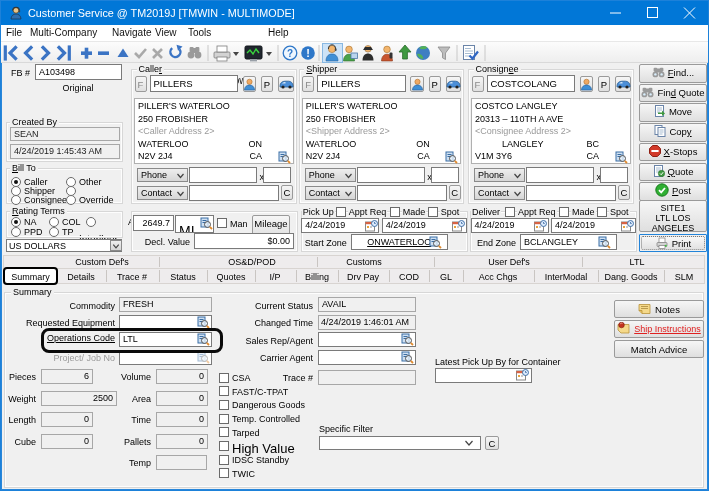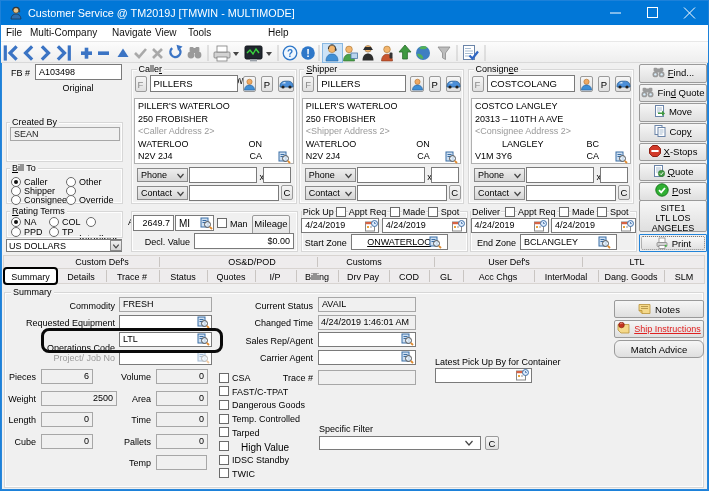--- a/index.html
+++ b/index.html
@@ -123,20 +123,21 @@
           <path d="M468.5 13.5 L471.5 16.5 L477 9.5" fill="none" stroke="#2f66c4" stroke-width="2.2"></path>
         </g>
 <line x1="484" y1="3" x2="484" y2="19" stroke="#c8c8c8"></line>
 </svg></div>
 <div class="lb" style="top:67px;font-size:9px;color:#000;right:678px;text-align:right;">FB #</div>
 <div class="tbx" style="left:34px;top:63px;width:87px;height:16px;background:#fff;border:1px solid #7a7a7a;text-align:left;padding:0 3px;line-height:14px;font-size:9px;color:#000;">A103498</div>
 <div class="lb" style="top:82px;font-size:9px;color:#000;left:77px;transform:translateX(-50%);white-space:nowrap;">Original</div>
 <div class="grp" style="left:5px;top:121px;width:117px;height:40px;"></div>
 <div class="lb" style="left:9px;top:116px;font-size:9px;background:#f0f0f0;padding:0 2px;">Created By</div>
 <div class="tbx" style="left:9px;top:126px;width:110px;height:14px;background:#f0f0f0;border:1px solid #a7a7a7;text-align:left;padding:0 3px;line-height:12px;font-size:9px;color:#222;">SEAN</div>
+<div class="tbx" style="left:9px;top:143px;width:110px;height:15px;background:#f0f0f0;border:1px solid #a7a7a7;text-align:left;padding:0 3px;line-height:13px;font-size:9px;color:#222;">4/24/2019 1:45:43 AM</div>
 <div class="grp" style="left:5px;top:167px;width:117px;height:36px;"></div>
 <div class="lb" style="left:9px;top:162px;font-size:9px;background:#f0f0f0;padding:0 2px;"><u>B</u>ill To</div>
 <div class="radio" style="left:10px;top:176px;">
       <div class="rdot"></div>
     </div>
 <div class="lb" style="top:176px;font-size:9px;color:#000;left:23px;">Caller</div>
 <div class="radio" style="left:65px;top:176px;"></div>
 <div class="lb" style="top:176px;font-size:9px;color:#000;left:78px;">Other</div>
 <div class="radio" style="left:10px;top:185px;"></div>
 <div class="lb" style="top:185px;font-size:9px;color:#000;left:23px;">Shipper</div>
@@ -288,21 +289,21 @@
 <div class="tbx" style="left:525px;top:166px;width:68px;height:16px;background:#fff;border:1px solid #7a7a7a;text-align:left;padding:0 3px;line-height:14px;font-size:9px;color:#000;"></div>
 <div class="lb" style="top:171px;font-size:9px;color:#000;left:595.5px;">x</div>
 <div class="tbx" style="left:599px;top:166px;width:28px;height:16px;background:#fff;border:1px solid #7a7a7a;text-align:left;padding:0 3px;line-height:14px;font-size:9px;color:#000;"></div>
 <div class="ddl" style="left:473px;top:185px;width:51px;height:14px;line-height:12px;padding:0 3px;">Contact<svg style="position:absolute;right:2px;top:3px;" width="9" height="8" viewBox="0 0 9 8">
         <path d="M1.5 2 L4.5 5.5 L7.5 2" fill="none" stroke="#444" stroke-width="1.2"></path>
       </svg></div>
 <div class="tbx" style="left:525px;top:184px;width:90px;height:16px;background:#fff;border:1px solid #7a7a7a;text-align:left;padding:0 3px;line-height:14px;font-size:9px;color:#000;"></div>
 <div class="btn" style="left:617px;top:184px;width:12px;height:15px;line-height:14px;">C</div>
 <div class="grp" style="left:130px;top:210px;width:167px;height:41px;"></div>
 <div class="tbx" style="left:132px;top:214px;width:41px;height:16px;background:#fff;border:1px solid #7a7a7a;text-align:right;padding:0 3px;line-height:14px;font-size:9px;color:#000;">2649.7</div>
-<div class="tbx" style="left:174px;top:214px;width:39px;height:16px;background:#fff;border:1px solid #7a7a7a;text-align:left;padding:1px 3px;line-height:14px;font-size:10px;color:#000;">MI</div>
+<div class="tbx" style="left:174px;top:214px;width:39px;height:16px;background:#fff;border:1px solid #7a7a7a;text-align:left;padding:8px 3px;line-height:14px;font-size:14px;color:#000;">MI</div>
 <svg class="ico" style="left:199px;top:216px;" width="13" height="13" viewBox="0 0 13 13">
 <rect x="1" y="1" width="7" height="9" fill="#cfe0f2" stroke="#3a6ea5" stroke-width="1"></rect>
 <rect x="2.5" y="3" width="4" height="1" fill="#3a6ea5"></rect>
       <rect x="2.5" y="5" width="4" height="1" fill="#3a6ea5"></rect>
 <circle cx="7.5" cy="7.5" r="3" fill="#e8f2fb" fill-opacity="0.7" stroke="#555" stroke-width="1"></circle>
 <line x1="9.8" y1="9.8" x2="12" y2="12" stroke="#e08a2e" stroke-width="1.8"></line>
     </svg>
 <div class="chk" style="left:216px;top:217px;"></div>
 <div class="lb" style="top:218px;font-size:9px;color:#000;left:229px;">Man</div>
 <div class="btn" style="left:251px;top:214px;width:38px;height:24px;line-height:15px;">Mileage</div>
@@ -483,21 +484,21 @@
 <div class="tbx" style="left:118px;top:296px;width:93px;height:15px;background:#f0f0f0;border:1px solid #a7a7a7;text-align:left;padding:0 3px;line-height:13px;font-size:9px;color:#000;">FRESH</div>
 <div class="lb" style="top:317.0px;font-size:9px;color:#000;right:593px;text-align:right;">Requested Equipment</div>
 <div class="tbx" style="left:118px;top:313.5px;width:93px;height:15px;background:#fff;border:1px solid #7a7a7a;text-align:left;padding:0 3px;line-height:13px;font-size:9px;color:#000;"></div>
 <svg class="ico" style="left:196px;top:314.5px;" width="13" height="13" viewBox="0 0 13 13">
 <rect x="1" y="1" width="7" height="9" fill="#cfe0f2" stroke="#3a6ea5" stroke-width="1"></rect>
 <rect x="2.5" y="3" width="4" height="1" fill="#3a6ea5"></rect>
       <rect x="2.5" y="5" width="4" height="1" fill="#3a6ea5"></rect>
 <circle cx="7.5" cy="7.5" r="3" fill="#e8f2fb" fill-opacity="0.7" stroke="#555" stroke-width="1"></circle>
 <line x1="9.8" y1="9.8" x2="12" y2="12" stroke="#e08a2e" stroke-width="1.8"></line>
     </svg>
-<div class="lb" style="top:342px;font-size:9px;color:#000;right:593px;text-align:right;">Operations Code</div>
+<div class="lb" style="top:332px;font-size:9px;color:#000;right:593px;text-align:right;text-decoration:underline;">Operations Code</div>
 <div class="tbx" style="left:118px;top:331px;width:93px;height:15px;background:#fff;border:1px solid #7a7a7a;text-align:left;padding:0 3px;line-height:13px;font-size:9px;color:#000;">LTL</div>
 <svg class="ico" style="left:196px;top:332px;" width="13" height="13" viewBox="0 0 13 13">
 <rect x="1" y="1" width="7" height="9" fill="#cfe0f2" stroke="#3a6ea5" stroke-width="1"></rect>
 <rect x="2.5" y="3" width="4" height="1" fill="#3a6ea5"></rect>
       <rect x="2.5" y="5" width="4" height="1" fill="#3a6ea5"></rect>
 <circle cx="7.5" cy="7.5" r="3" fill="#e8f2fb" fill-opacity="0.7" stroke="#555" stroke-width="1"></circle>
 <line x1="9.8" y1="9.8" x2="12" y2="12" stroke="#e08a2e" stroke-width="1.8"></line>
     </svg>
 <div class="lb" style="top:352.0px;font-size:9px;color:#9a9a9a;right:593px;text-align:right;">Project/ Job No</div>
 <div class="tbx" style="left:118px;top:348.5px;width:93px;height:15px;background:#fff;border:1px solid #7a7a7a;text-align:left;padding:0 3px;line-height:13px;font-size:9px;color:#000;"></div>
@@ -536,21 +537,21 @@
 <div class="btn" style="left:613px;top:318.5px;width:90px;height:18px;line-height:17px;color:#e02020;font-size:9px;"><svg style="vertical-align:-2px;margin-right:4px;" width="13" height="12" viewBox="0 0 13 12">
         <path d="M1 2.5 L12 2.5 L12 11 L4 11 L1 8 Z" fill="#f5d98a" stroke="#b8923a" stroke-width="0.8"></path>
         <circle cx="4.5" cy="3" r="2.8" fill="#c3321e" stroke="#7d1a0d" stroke-width="0.6"></circle>
         <path d="M3 2 A2 2 0 0 1 5.5 1.5" stroke="#f0a090" stroke-width="0.8" fill="none"></path>
       </svg><u>Ship Instructions</u></div>
 <div class="btn" style="left:613px;top:299px;width:90px;height:18px;line-height:17px;"><svg style="vertical-align:-2px;margin-right:4px;" width="13" height="12" viewBox="0 0 13 12">
         <path d="M1 1.5 L12 1.5 L12 10.5 L4 10.5 L1 7.5 Z" fill="#f5d98a" stroke="#b8923a" stroke-width="0.8"></path>
         <path d="M1 7.5 L4 7.5 L4 10.5" fill="#e8c060" stroke="#b8923a" stroke-width="0.8"></path>
         <path d="M3 3.5 L10 3.5 M3 5.5 L10 5.5" stroke="#a98a40" stroke-width="0.8"></path>
       </svg>Notes</div>
-<div class="btn" style="left:613px;top:339px;width:90px;height:18px;line-height:17px;border-radius:6px;">Match Advice</div>
+<div class="btn" style="left:613px;top:339px;width:90px;height:18px;line-height:17px;">Match Advice</div>
 <div class="lb" style="top:356px;font-size:9px;color:#000;left:434px;">Latest Pick Up By for Container</div>
 <div class="tbx" style="left:434px;top:366.5px;width:97px;height:15px;background:#fff;border:1px solid #7a7a7a;text-align:left;padding:0 3px;line-height:13px;font-size:9px;color:#000;"></div>
 <svg class="ico" style="left:515px;top:368px;" width="13" height="13" viewBox="0 0 13 13">
 <rect x="0.5" y="2" width="9" height="9" fill="#fff" stroke="#888" stroke-width="1"></rect>
 <rect x="0.5" y="2" width="9" height="2.2" fill="#d86344"></rect>
 <rect x="2" y="6" width="2" height="2" fill="#e8a33d"></rect>
       <rect x="5" y="6" width="2" height="2" fill="#c9c9c9"></rect>
 <circle cx="9.5" cy="3.5" r="3" fill="#dbeafc" stroke="#4472a8" stroke-width="1"></circle>
 <line x1="9.5" y1="2" x2="9.5" y2="3.5" stroke="#4472a8" stroke-width="0.9"></line>
 <line x1="9.5" y1="3.5" x2="10.7" y2="3.5" stroke="#4472a8" stroke-width="0.9"></line>
@@ -577,21 +578,21 @@
 <div class="lb" style="top:372.0px;font-size:9px;color:#000;left:231px;">CSA</div>
 <div class="chk" style="left:218px;top:385.2px;"></div>
 <div class="lb" style="top:385.7px;font-size:9px;color:#000;left:231px;">FAST/C-TPAT</div>
 <div class="chk" style="left:218px;top:398.9px;"></div>
 <div class="lb" style="top:399.4px;font-size:9px;color:#000;left:231px;">Dangerous Goods</div>
 <div class="chk" style="left:218px;top:412.59999999999997px;"></div>
 <div class="lb" style="top:413.09999999999997px;font-size:9px;color:#000;left:231px;">Temp. Controlled</div>
 <div class="chk" style="left:218px;top:426.29999999999995px;"></div>
 <div class="lb" style="top:426.79999999999995px;font-size:9px;color:#000;left:231px;">Tarped</div>
 <div class="chk" style="left:218px;top:439.99999999999994px;"></div>
-<div class="lb" style="top:440.49999999999994px;font-size:10px;color:#000;left:240px;">High Value</div>
+<div class="lb" style="top:440.49999999999994px;font-size:13px;color:#000;left:231px;">High Value</div>
 <div class="chk" style="left:218px;top:453.69999999999993px;"></div>
 <div class="lb" style="top:454.19999999999993px;font-size:9px;color:#000;left:231px;">IDSC Standby</div>
 <div class="chk" style="left:218px;top:467.3999999999999px;"></div>
 <div class="lb" style="top:467.8999999999999px;font-size:9px;color:#000;left:231px;">TWIC</div>
 <div class="lb" style="top:423px;font-size:9px;color:#000;left:318px;">Specific Filter</div>
 <div class="tbx" style="left:318px;top:435px;width:162px;height:14px;background:#fff;border:1px solid #7a7a7a;"></div>
 <svg class="ico" style="left:463px;top:438px;" width="10" height="9" viewBox="0 0 10 9">
       <path d="M1.5 2 L5 6 L8.5 2" fill="none" stroke="#444" stroke-width="1.2"></path>
     </svg>
 <div class="btn" style="left:484px;top:435px;width:14px;height:14px;line-height:13px;">C</div>

